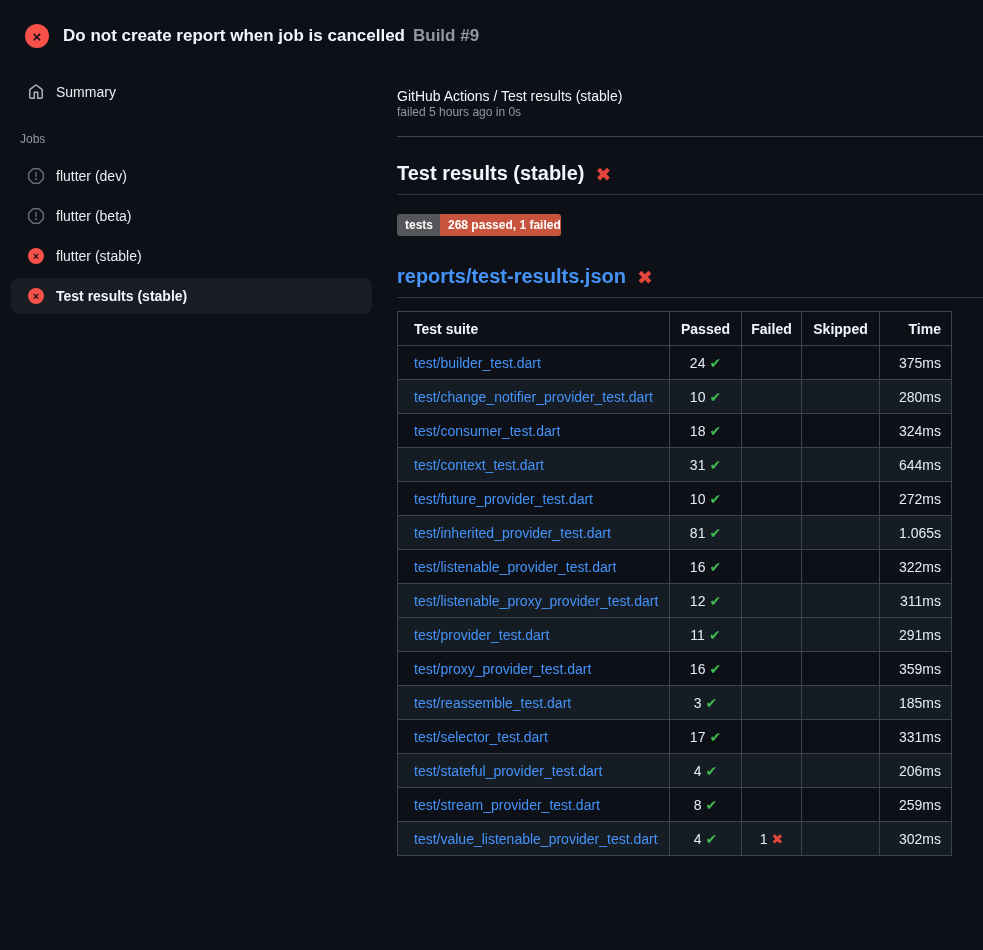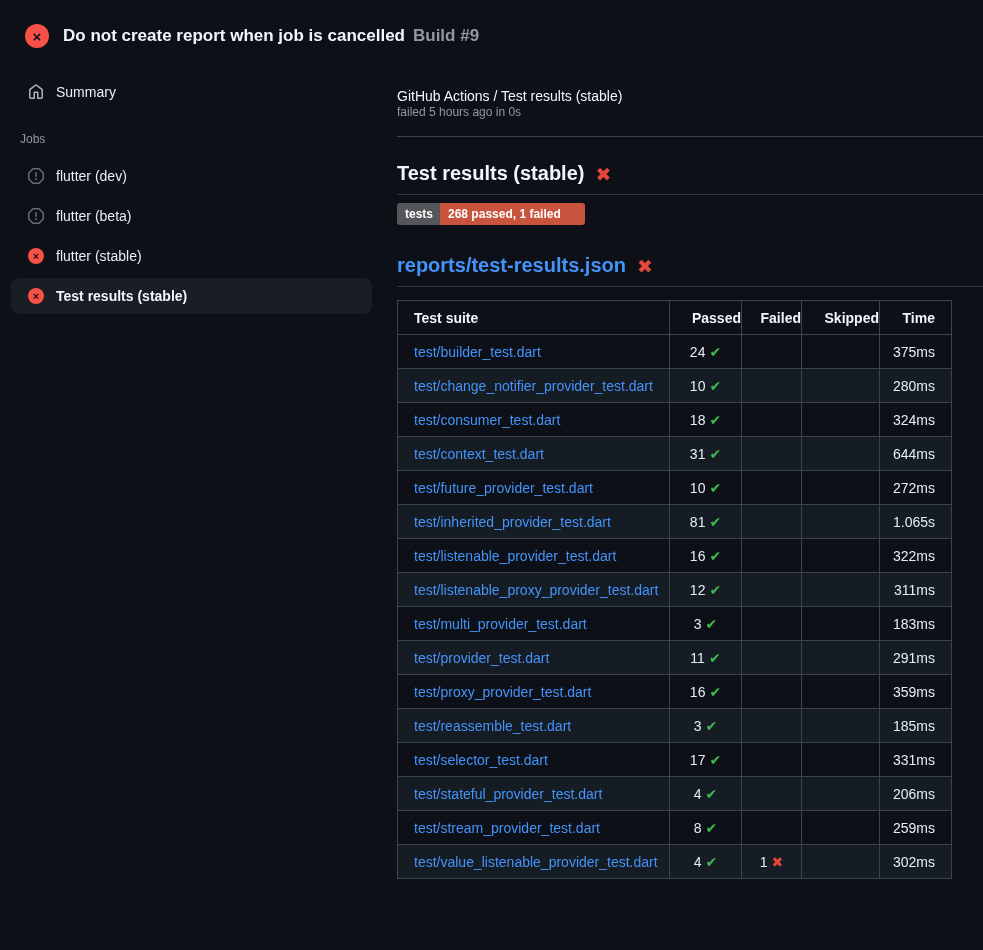--- a/index.html
+++ b/index.html
@@ -54,37 +54,37 @@
 
   h2.section-h{
     margin-top:25px; font-size:20px; font-weight:700; color:var(--bright);
     padding-bottom:9px; border-bottom:1px solid var(--soft-border);
     display:flex; align-items:center;
   }
   h2.section-h.report{margin-top:29px;}
   h2.section-h a{color:var(--link); text-decoration:none; font-weight:700;}
   .hx-cross{color:var(--cross); font-size:19px; margin-left:11px; font-weight:400; position:relative; top:1px;}
 
-  .badge{display:inline-flex; margin-top:8px; font-size:12px; font-weight:600; color:#ffffff; line-height:1;}
+  .badge{display:inline-flex; margin-top:19px; font-size:12px; font-weight:600; color:#ffffff; line-height:1;}
   .badge .b-l{background:var(--badge-l); padding:5px 7px 5px 8px; border-radius:3px 0 0 3px;}
-  .badge .b-r{background:var(--badge-r); padding:5px 24px 5px 8px; border-radius:0 3px 3px 0;}
+  .badge .b-r{background:var(--badge-r); padding:5px 0 5px 8px; border-radius:0 3px 3px 0;}
 
   .summary-line{margin-top:21px; font-size:14px; color:var(--text); line-height:20px;}
   .summary-line .bold{font-weight:700;}
 
   
   table.results{border-collapse:collapse; margin-top:13px; table-layout:fixed; width:554px;border-radius:14px;}
   .results th,.results td{border:1px solid var(--border); height:34px; font-size:14px; vertical-align:middle;}
   .results th{font-weight:700; color:var(--bright);}
   .col-suite{width:272px; text-align:left; padding-left:16px;}
   .col-passed{width:72px; text-align:center;}
   .col-failed{width:60px; text-align:center;}
   .col-skipped{width:78px; text-align:center;}
-  .col-time{width:72px; text-align:right; padding-right:16px;}
-  th.col-passed,th.col-failed,th.col-skipped{text-align:right;}
+  .col-time{width:72px; text-align:right; padding-right:10px;}
+  th.col-passed,th.col-failed,th.col-skipped{text-align:center;}
   th.col-time{text-align:right;}
   .results tr.alt td{background:var(--row-alt);}
   .results a.suite-link{color:var(--link); text-decoration:none; font-size:14px;}
   .glyph-check{color:var(--green); font-size:14px; margin-left:4px; font-weight:700;}
   .glyph-cross{color:var(--cross); font-size:14px; margin-left:4px;}
   .num{color:var(--text);}
   .time-val{color:var(--text);margin-top:24px;}
 </style>
 </head>
 <body>
@@ -221,27 +221,20 @@
               <td class="col-skipped"></td>
               <td class="col-time"><span class="time-val">322ms</span></td>
             </tr>
             <tr class="alt">
               <td class="col-suite"><a href="#" class="suite-link">test/listenable_proxy_provider_test.dart</a></td>
               <td class="col-passed"><span class="num">12</span><span class="glyph-check">✔</span></td>
               <td class="col-failed"></td>
               <td class="col-skipped"></td>
               <td class="col-time"><span class="time-val">311ms</span></td>
             </tr>
-            <tr class="">
-              <td class="col-suite"><a href="#" class="suite-link">test/multi_provider_test.dart</a></td>
-              <td class="col-passed"><span class="num">3</span><span class="glyph-check">✔</span></td>
-              <td class="col-failed"></td>
-              <td class="col-skipped"></td>
-              <td class="col-time"><span class="time-val">183ms</span></td>
-            </tr>
             <tr class="alt">
               <td class="col-suite"><a href="#" class="suite-link">test/provider_test.dart</a></td>
               <td class="col-passed"><span class="num">11</span><span class="glyph-check">✔</span></td>
               <td class="col-failed"></td>
               <td class="col-skipped"></td>
               <td class="col-time"><span class="time-val">291ms</span></td>
             </tr>
             <tr class="">
               <td class="col-suite"><a href="#" class="suite-link">test/proxy_provider_test.dart</a></td>
               <td class="col-passed"><span class="num">16</span><span class="glyph-check">✔</span></td>

